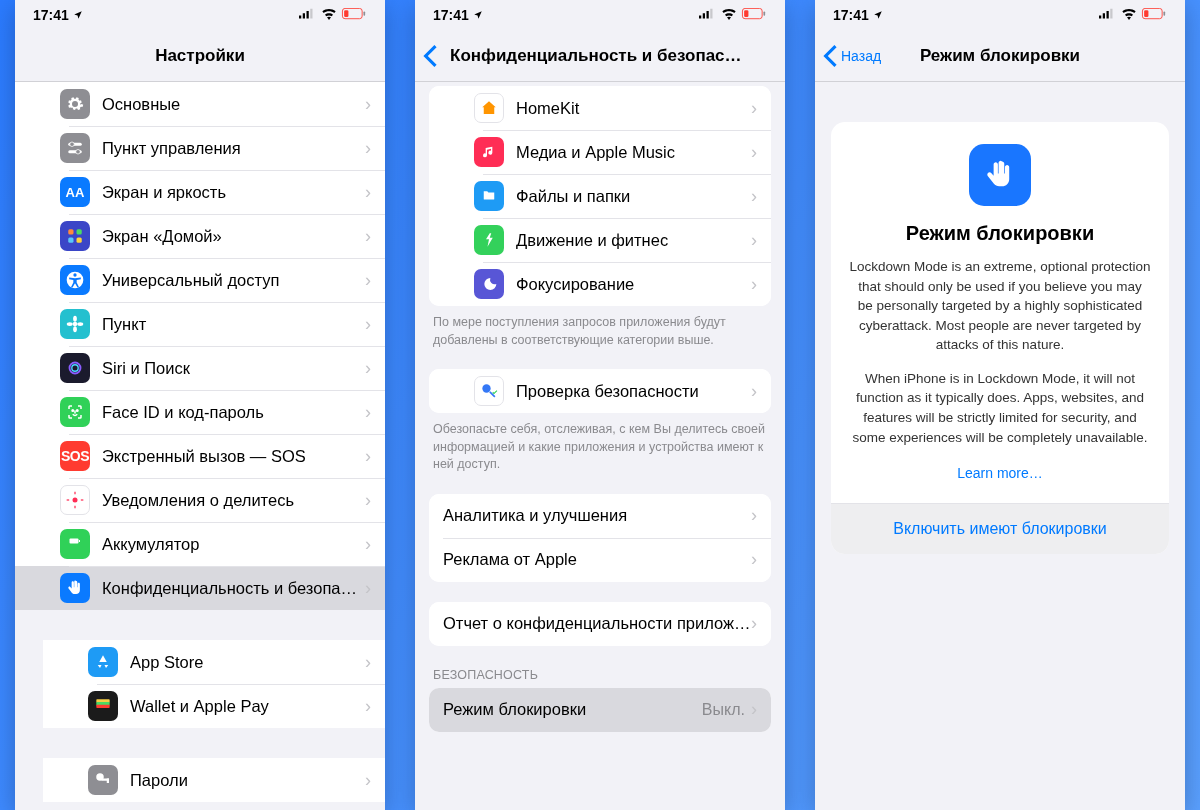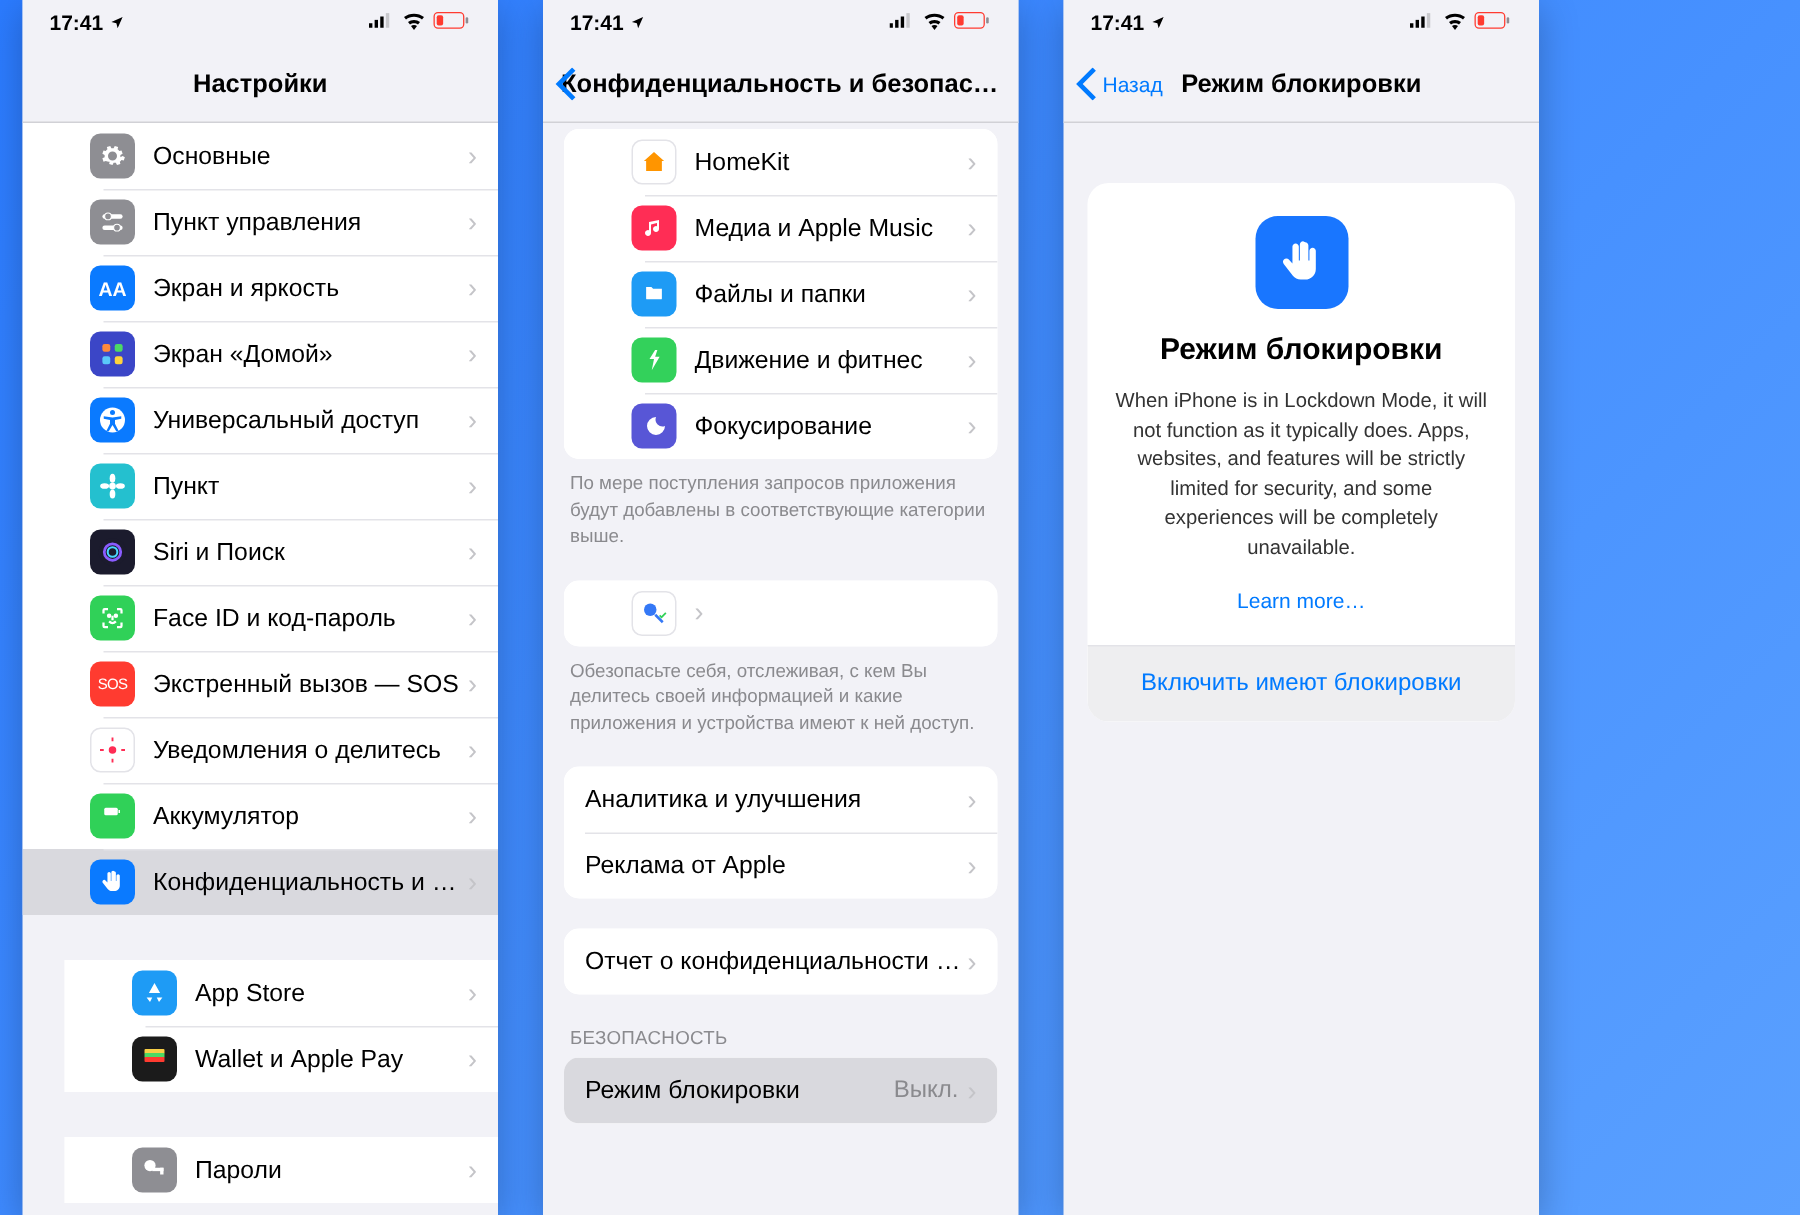--- a/index.html
+++ b/index.html
@@ -8,21 +8,21 @@
     background: linear-gradient(135deg, #2b7bff, #5aa0ff);
     width: 1200px;
     height: 810px;
     overflow: hidden;
     display: flex;
     gap: 30px;
     padding: 0 15px;
     align-items: flex-start;
   }
   .phone {
-    width: 317px;
+    width: 370px;
     height: 810px;
     background: #f2f2f7;
     border-radius: 0;
     overflow: hidden;
     flex-shrink: 0;
     box-shadow: 0 6px 24px rgba(0,0,0,0.25);
     display: flex;
     flex-direction: column;
   }
   .statusbar {
@@ -249,21 +249,21 @@
               <circle cx="9" cy="10" r="1" fill="#fff"></circle>
               <circle cx="15" cy="10" r="1" fill="#fff"></circle>
               <path d="M9 15c1 1 2 1.5 3 1.5s2-.5 3-1.5M12 10v3h-1"></path>
             </svg>
           </div>
           <div class="label">Face ID и код-пароль</div>
           <div class="chev">›</div>
         </div>
         <div class="row">
           <div class="icon" style="background: rgb(255, 59, 48);">
-            <span style="color:#fff;font-weight:400;font-size:10px;letter-spacing:-0.5px;">SOS</span>
+            <span style="color:#fff;font-weight:700;font-size:14px;letter-spacing:-0.5px;">SOS</span>
           </div>
           <div class="label">Экстренный вызов — SOS</div>
           <div class="chev">›</div>
         </div>
         <div class="row">
           <div class="icon" style="background: rgb(255, 255, 255); border: 0.5px solid rgb(227, 227, 232);">
             <svg viewBox="0 0 24 24" width="20" height="20">
               <circle cx="12" cy="12" r="9" fill="#fff"></circle>
               <circle cx="12" cy="12" r="3" fill="#ff2d55"></circle>
               <g stroke="#ff2d55" stroke-width="1.5">
@@ -426,20 +426,21 @@
     <div class="group spaced-sm">
         <div class="list">
           <div class="row">
             <div class="icon" style="background: rgb(255, 255, 255); border: 0.5px solid rgb(227, 227, 232);">
               <svg viewBox="0 0 24 24" width="20" height="20">
                 <circle cx="9" cy="9" r="5" fill="#3478f6"></circle>
                 <path stroke="#3478f6" stroke-width="2" d="M13 13l6 6"></path>
                 <path fill="#30d158" d="M16 14l2 2 4-4-1-1-3 3-1-1z"></path>
               </svg>
             </div>
+            <div class="label">Проверка безопасности</div>
             <div class="chev">›</div>
           </div>
         </div>
       </div>
     <div class="footer-note">Обезопасьте себя, отслеживая, с кем Вы делитесь своей информацией и какие приложения и устройства имеют к ней доступ.</div>
     <div class="group spaced-sm">
         <div class="list">
           <div class="row no-icon">
             <div class="label">Аналитика и улучшения</div>
             <div class="chev">›</div>
@@ -505,19 +506,20 @@
   </div>
   <div class="content">
     <div class="card">
       <div class="card-top">
         <div class="bigicon">
           <svg viewBox="0 0 24 24">
               <path d="M12.5 2c-.8 0-1.5.7-1.5 1.5V11h-.5V4.5C10.5 3.7 9.8 3 9 3s-1.5.7-1.5 1.5v8l-1.7-1.9c-.6-.7-1.7-.7-2.3 0-.6.6-.6 1.6 0 2.2l4.2 5.4c.9 1.1 2.2 1.8 3.7 1.8h2.1c2.8 0 5-2.2 5-5V6.5c0-.8-.7-1.5-1.5-1.5S15.5 5.7 15.5 6.5V11H15V4c0-.8-.7-1.5-1.5-1.5L12.5 2z"></path>
             </svg>
         </div>
         <h2>Режим блокировки</h2>
+        <p>Lockdown Mode is an extreme, optional protection that should only be used if you believe you may be personally targeted by a highly sophisticated cyberattack. Most people are never targeted by attacks of this nature.</p>
         <p>When iPhone is in Lockdown Mode, it will not function as it typically does. Apps, websites, and features will be strictly limited for security, and some experiences will be completely unavailable.</p>
         <a class="learn">Learn more…</a>
       </div>
       <div class="action">Включить имеют блокировки</div>
     </div>
   </div>
 </div>
 
 </body></html>

